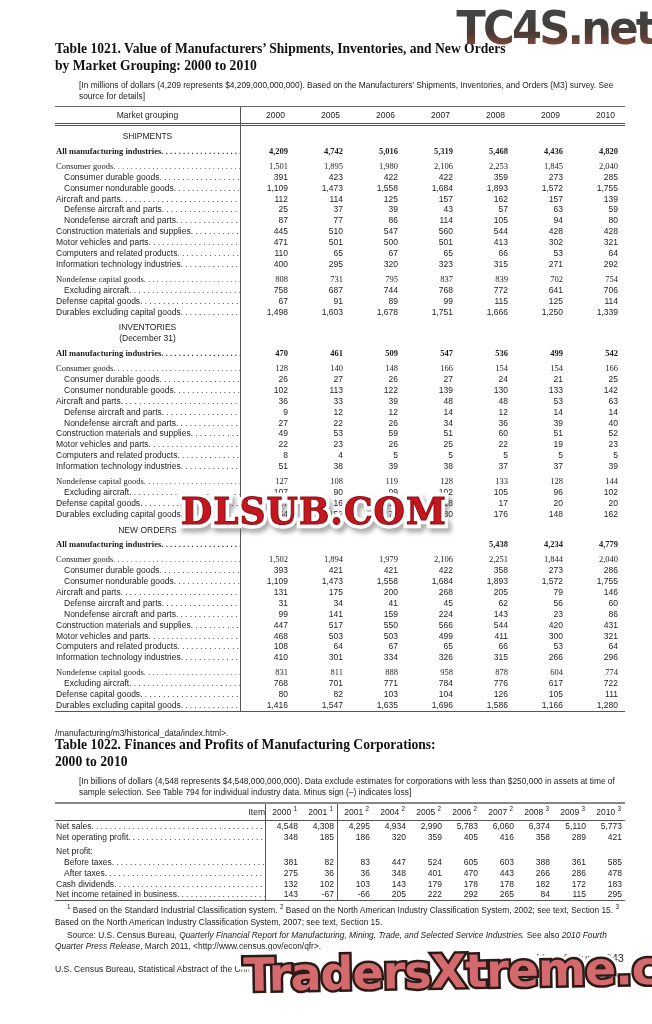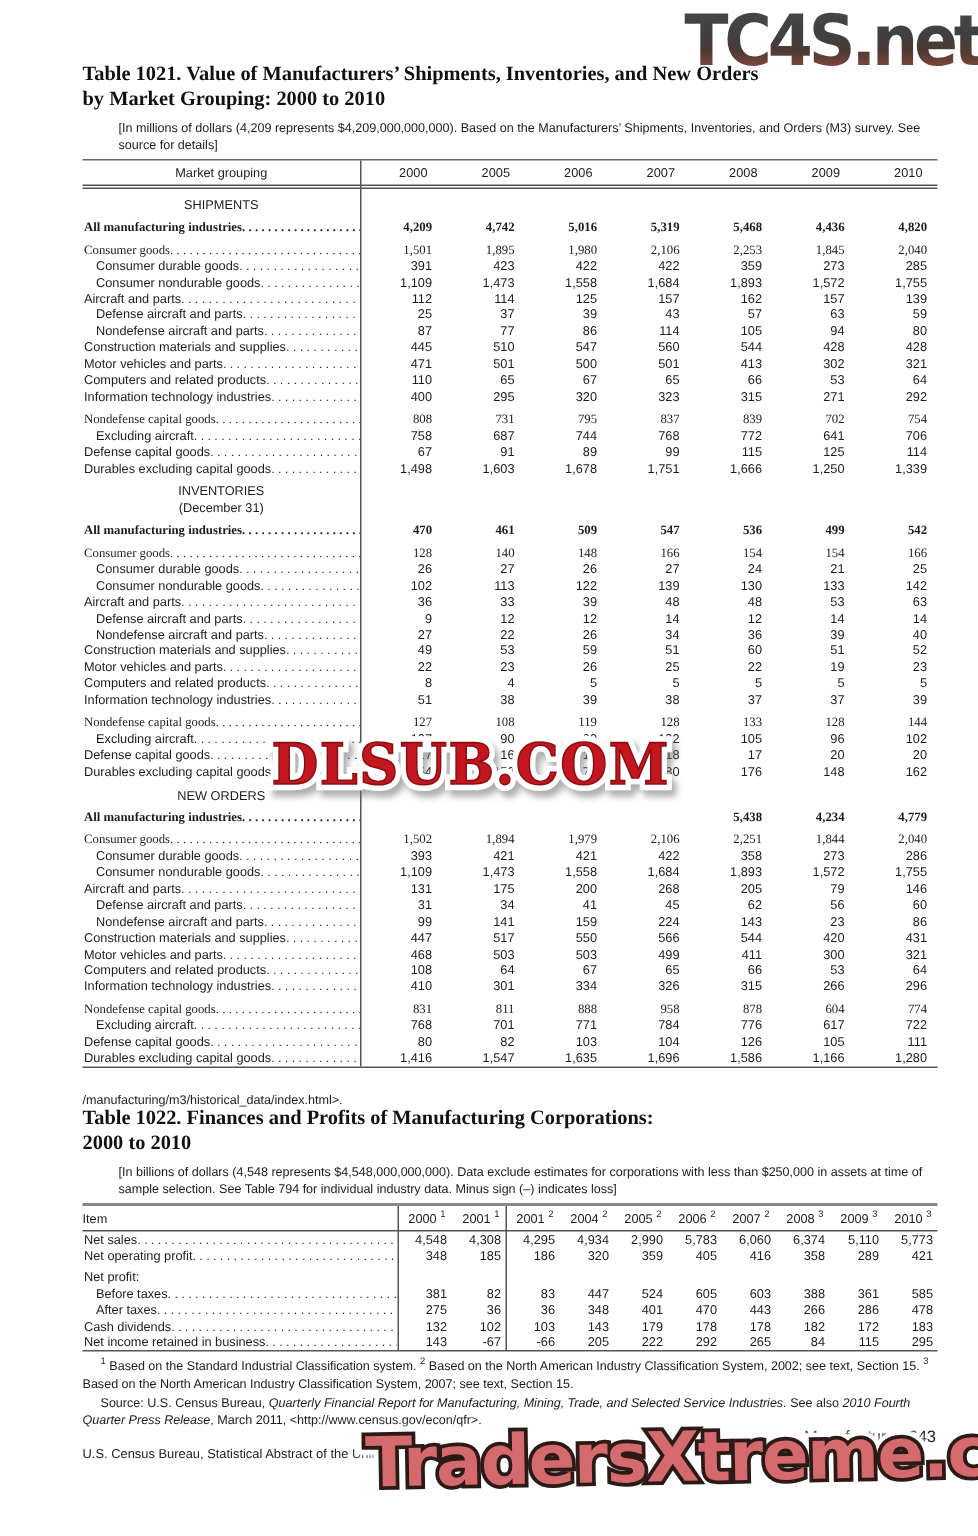--- a/index.html
+++ b/index.html
@@ -39,21 +39,21 @@
   .v1021 { left:185px; }
   .src { font-size:8.4px; line-height:1.35; margin:5px 0 0 0; }
   .src .ind { padding-left:12px; }
 
   
   .datatable22 { position:relative; border-top:2px solid #888; border-bottom:1.5px solid #555; }
   .row22 { display:flex; height:10.9px; line-height:10.9px; font-size:8.5px; }
   .row22.head22 { height:16px; line-height:16px; border-bottom:1px solid #555; }
   .row22.gap { margin-top:3px; }
   .stub22 { width:210px; min-width:210px; display:flex; overflow:hidden; }
-  .head22 .stub22 { display:block; text-align:left; }
+  .head22 .stub22 { display:block; text-align:right; }
   .cell22 { flex:1; text-align:right; padding-right:3px; white-space:nowrap; }
   .hcell22 { padding-right:4px; }
   sup { font-size:6.3px; vertical-align:super; line-height:0; }
   .v1022a { left:210px; } .v1022b { left:282px; }
   .fnote { font-size:8.4px; line-height:1.33; margin:4px 0 0 0; text-indent:12px; }
   .fsrc { font-size:8.4px; line-height:1.33; margin:2px 0 0 0; text-indent:12px; }
   .it { font-style:italic; }
 
   
   .footer-right { position:absolute; right:28px; top:952px; font-size:11px; color:#222; }

